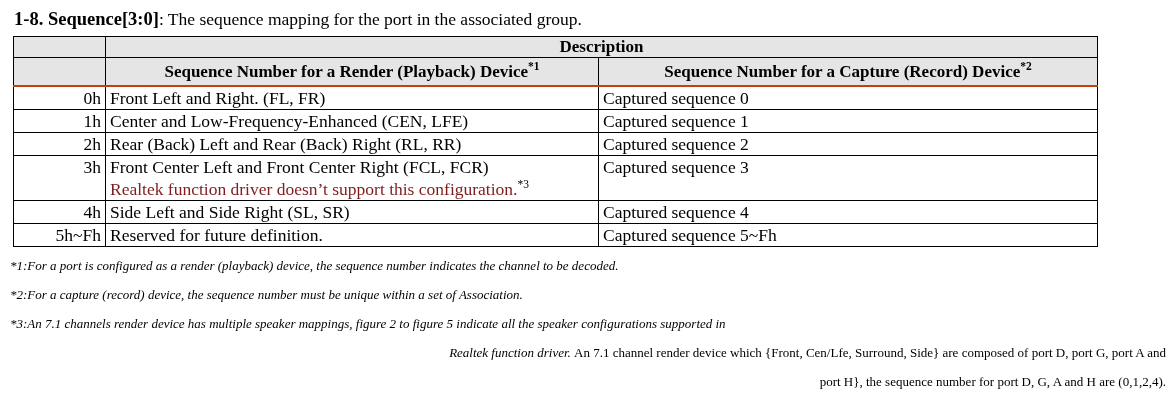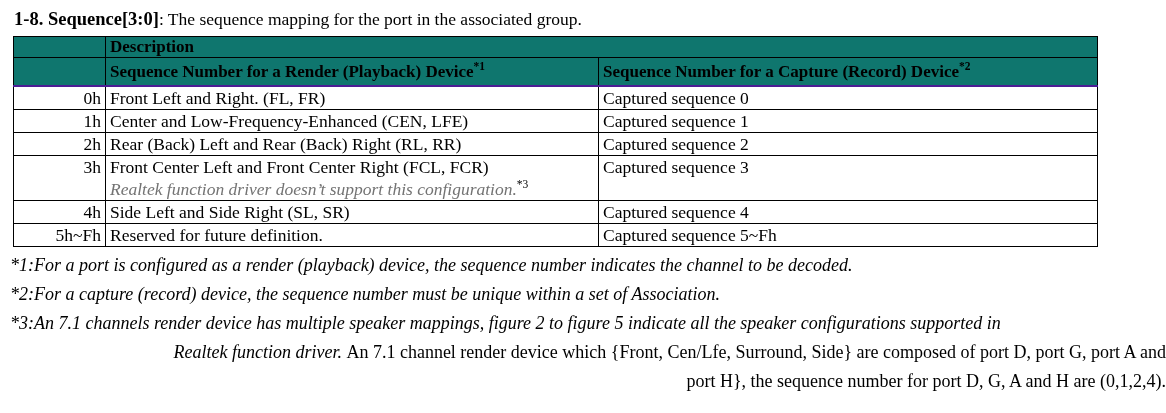--- a/index.html
+++ b/index.html
@@ -30,47 +30,46 @@
   }
   table.seq td {
     border: 1px solid #000000;
     font-size: 17.5px;
     line-height: 22px;
     padding: 0 4px;
     vertical-align: top;
     overflow: hidden;
   }
   tr.hdr td {
-    background: #0f766e;
+    background: #e5e5e5;
     font-weight: bold;
-    text-align: left;
+    text-align: center;
     font-size: 17px;
   }
   tr.hdr1 td { height: 20px; line-height: 20px; }
-  tr.hdr2 td { height: 27px; line-height: 27px; border-bottom: 2px solid #4c1d95; }
+  tr.hdr2 td { height: 27px; line-height: 27px; border-bottom: 2px solid #c2410c; }
   td.c1 { text-align: right; }
   .sup {
     font-size: 11.5px;
     vertical-align: super;
     line-height: 0;
   }
   .note-line {
-    color: #737373;
-    font-style: italic;
+    color: #7f1d1d;
   }
   .note-sup {
     color: #000000;
     font-style: normal;
     font-size: 11.5px;
     vertical-align: super;
     line-height: 0;
   }
   .footnotes {
     margin: 4px 0 0 10px;
-    font-size: 18px;
+    font-size: 13px;
     font-style: italic;
     line-height: 29px;
   }
   .fn { white-space: nowrap; }
   .fn .indent { margin-left: 20px; white-space: nowrap; text-align: right; }
   .fn .upright { font-style: normal; }
   .fn b { font-weight: normal; }
 </style>
 </head>
 <body>

